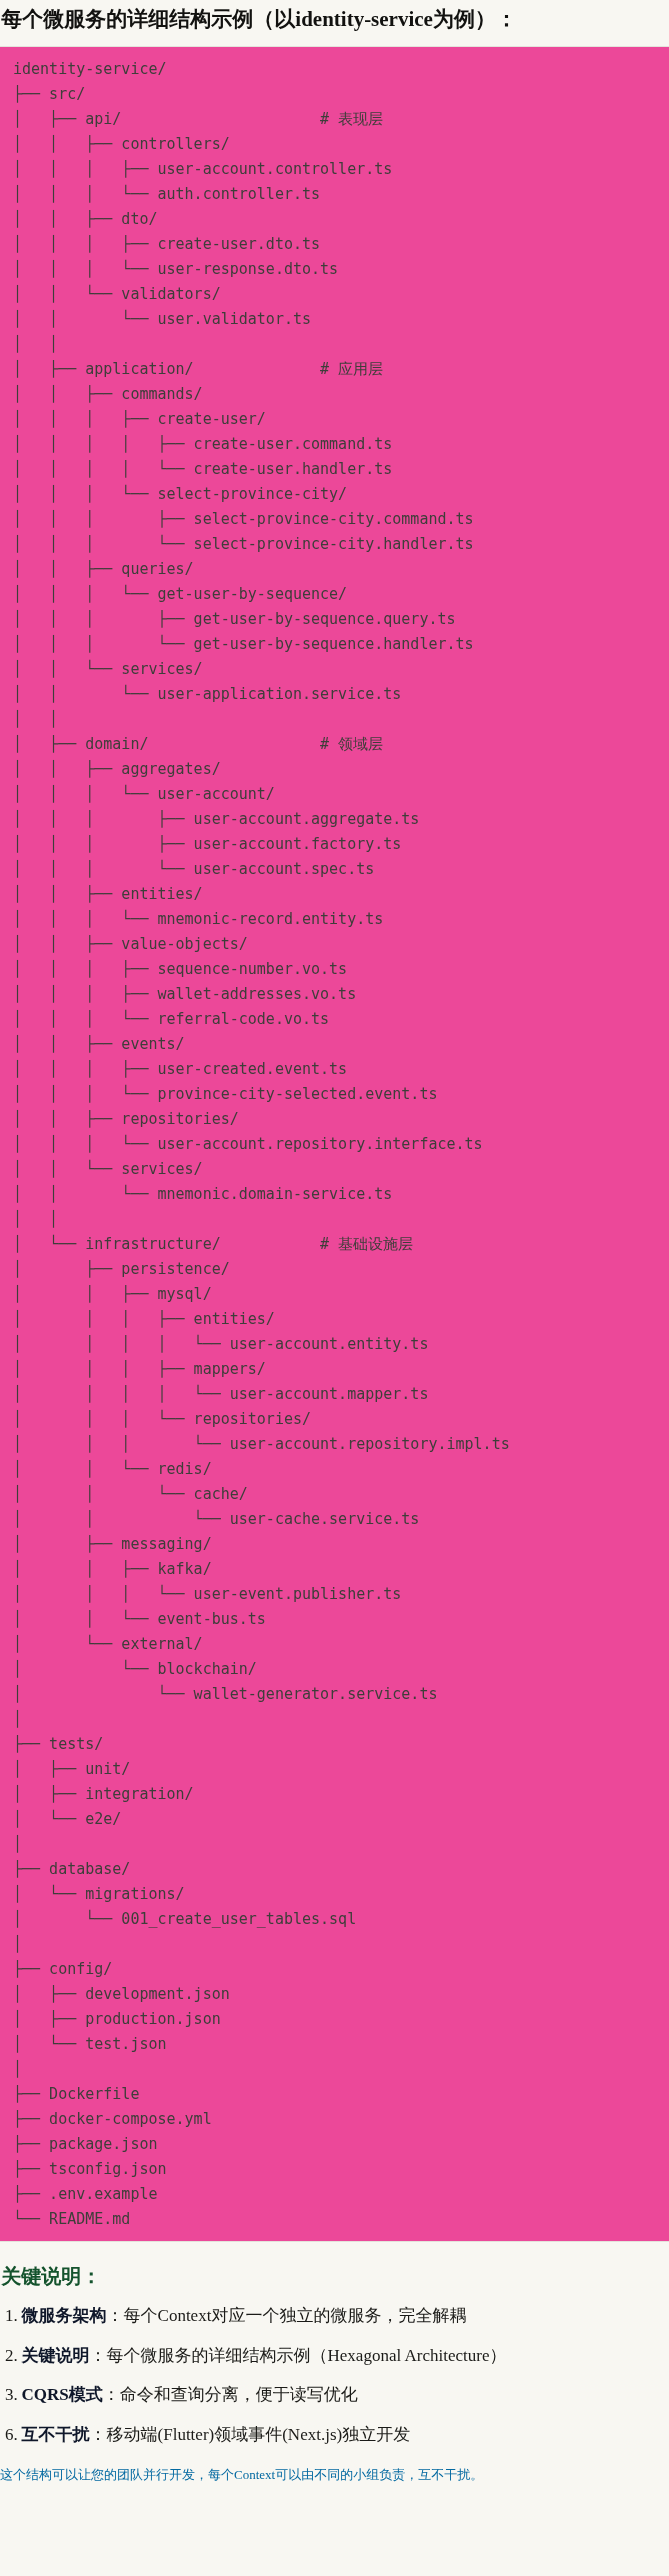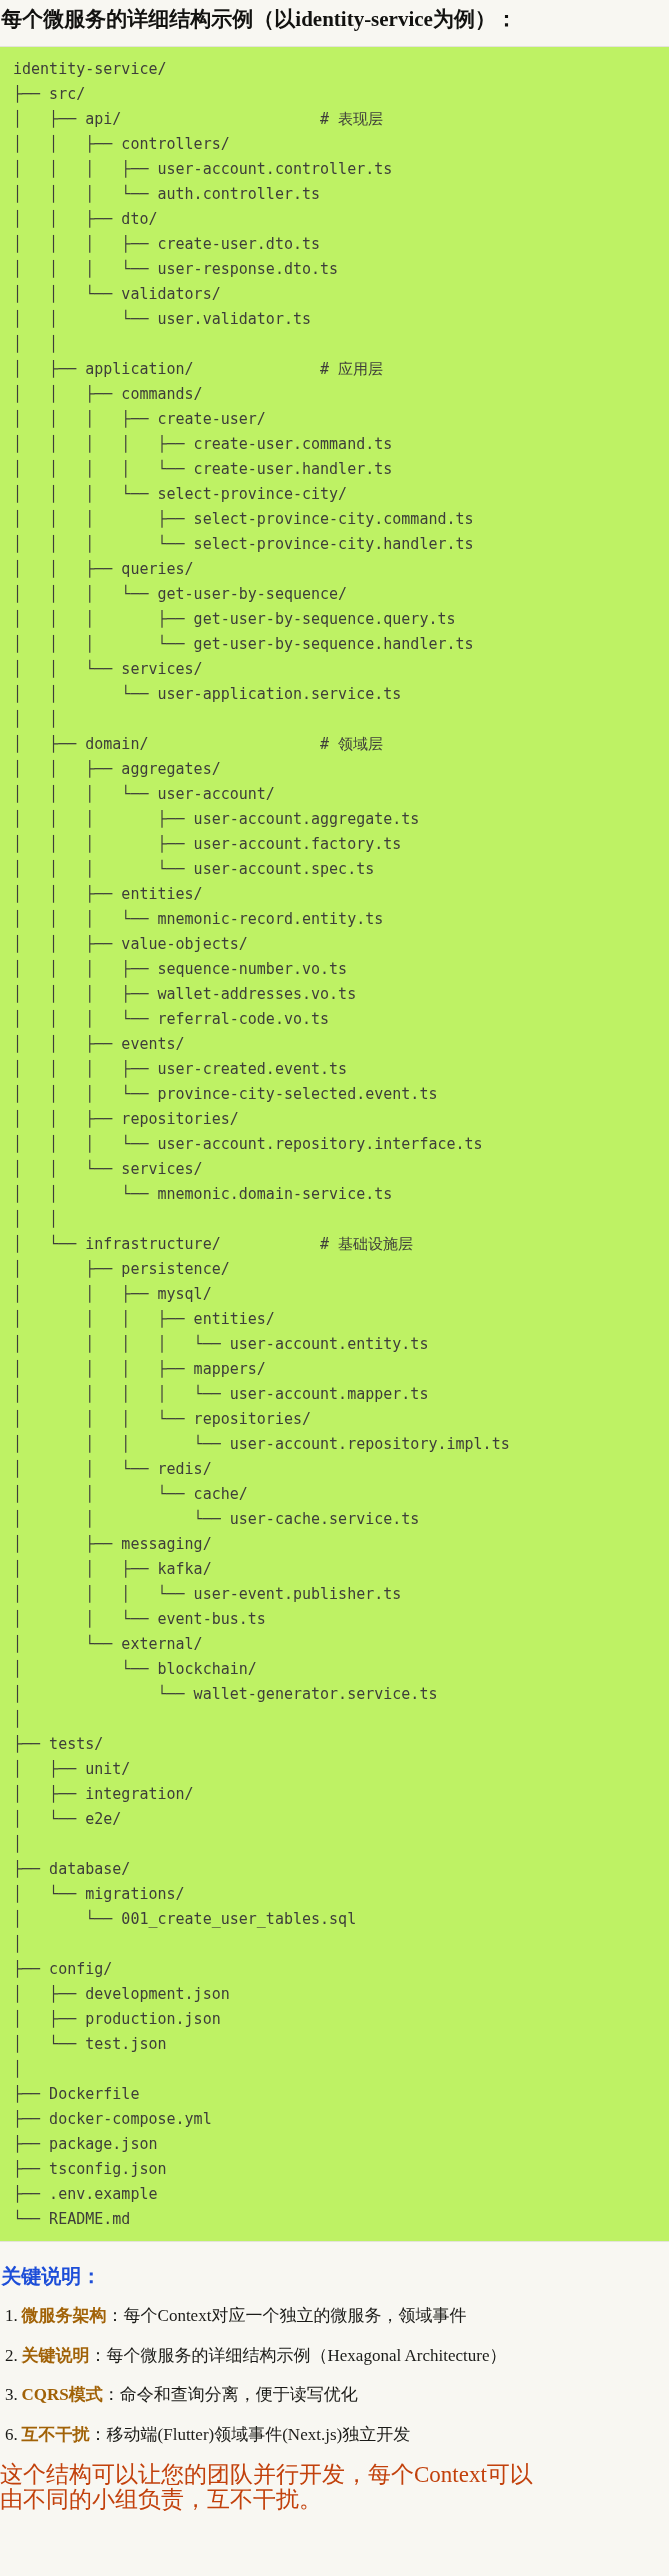--- a/index.html
+++ b/index.html
@@ -23,55 +23,55 @@
     margin: 0;
     padding: 6.3px 3.8px 12.5px 1.3px;
     color: #121210;
     font-family: "Liberation Serif", serif;
   }
   pre.code-block {
     box-sizing: border-box;
     width: 669px;
     margin: 0;
     padding: 10px 11.3px 8.8px 13px;
-    background: #bef264;
+    background: #ec4899;
     border-top: 0.6px solid #E4E3DB;
     border-bottom: 0.6px solid #E4E3DB;
     font-family: "DejaVu Sans Mono", "Liberation Mono", monospace;
     font-size: 15px;
     line-height: 25px;
     color: #3E3E3A;
     white-space: pre;
     overflow: hidden;
   }
   .notes-heading {
     font-size: 20px;
     font-weight: bold;
     line-height: 26px;
     margin: 21px 0 0 1.3px;
-    color: #1d4ed8;
+    color: #14532d;
   }
   .note-item {
     font-size: 17px;
     line-height: 25px;
     margin: 14.4px 0 0 5px;
     color: #1B1B18;
   }
   .note-item .num {
     margin-right: 3.8px;
   }
   .note-item .label {
     font-weight: bold;
-    color: #a16207;
+    color: #0f172a;
   }
   .closing-paragraph {
-    font-size: 23px;
+    font-size: 13px;
     line-height: 25px;
     margin: 15px 0 0 0;
-    color: #c2410c;
+    color: #0369a1;
   }
 </style>
 </head>
 <body>
 
 <div class="page">
 
   <h3 class="doc-title">每个微服务的详细结构示例（以identity-service为例）：</h3>
 
   <pre class="code-block">identity-service/
@@ -158,21 +158,21 @@
 ├── Dockerfile
 ├── docker-compose.yml
 ├── package.json
 ├── tsconfig.json
 ├── .env.example
 └── README.md</pre>
 
   <h4 class="notes-heading">关键说明：</h4>
 
   <div class="note-item">
-    <span class="num">1.</span><span class="label">微服务架构</span><span class="text">：每个Context对应一个独立的微服务，领域事件</span>
+    <span class="num">1.</span><span class="label">微服务架构</span><span class="text">：每个Context对应一个独立的微服务，完全解耦</span>
   </div>
   <div class="note-item">
     <span class="num">2.</span><span class="label">关键说明</span><span class="text">：每个微服务的详细结构示例（Hexagonal Architecture）</span>
   </div>
   <div class="note-item">
     <span class="num">3.</span><span class="label">CQRS模式</span><span class="text">：命令和查询分离，便于读写优化</span>
   </div>
   <div class="note-item">
     <span class="num">6.</span><span class="label">互不干扰</span><span class="text">：移动端(Flutter)领域事件(Next.js)独立开发</span>
   </div>

